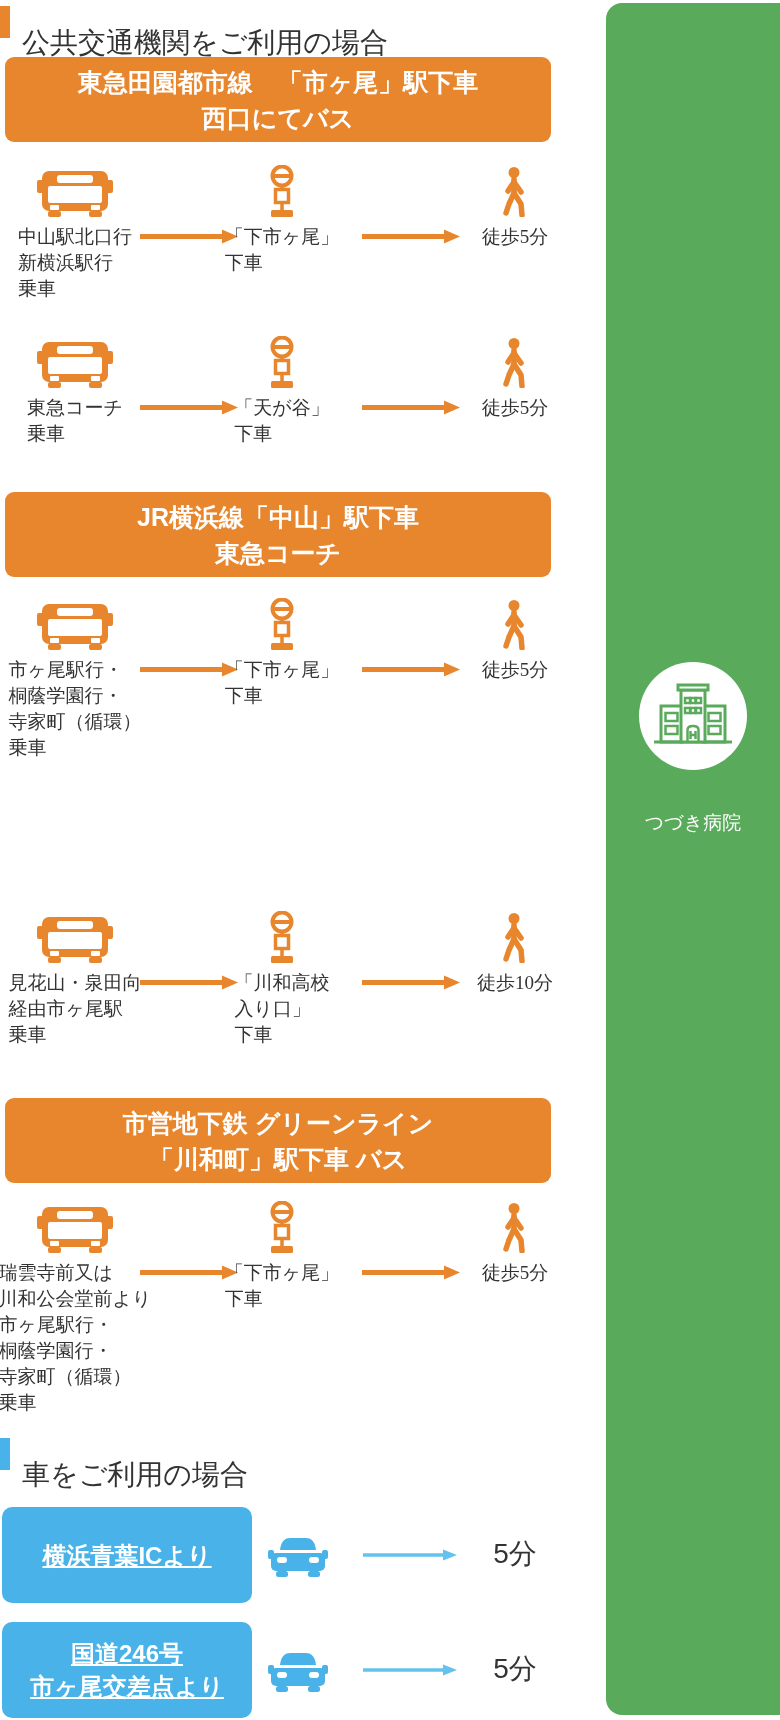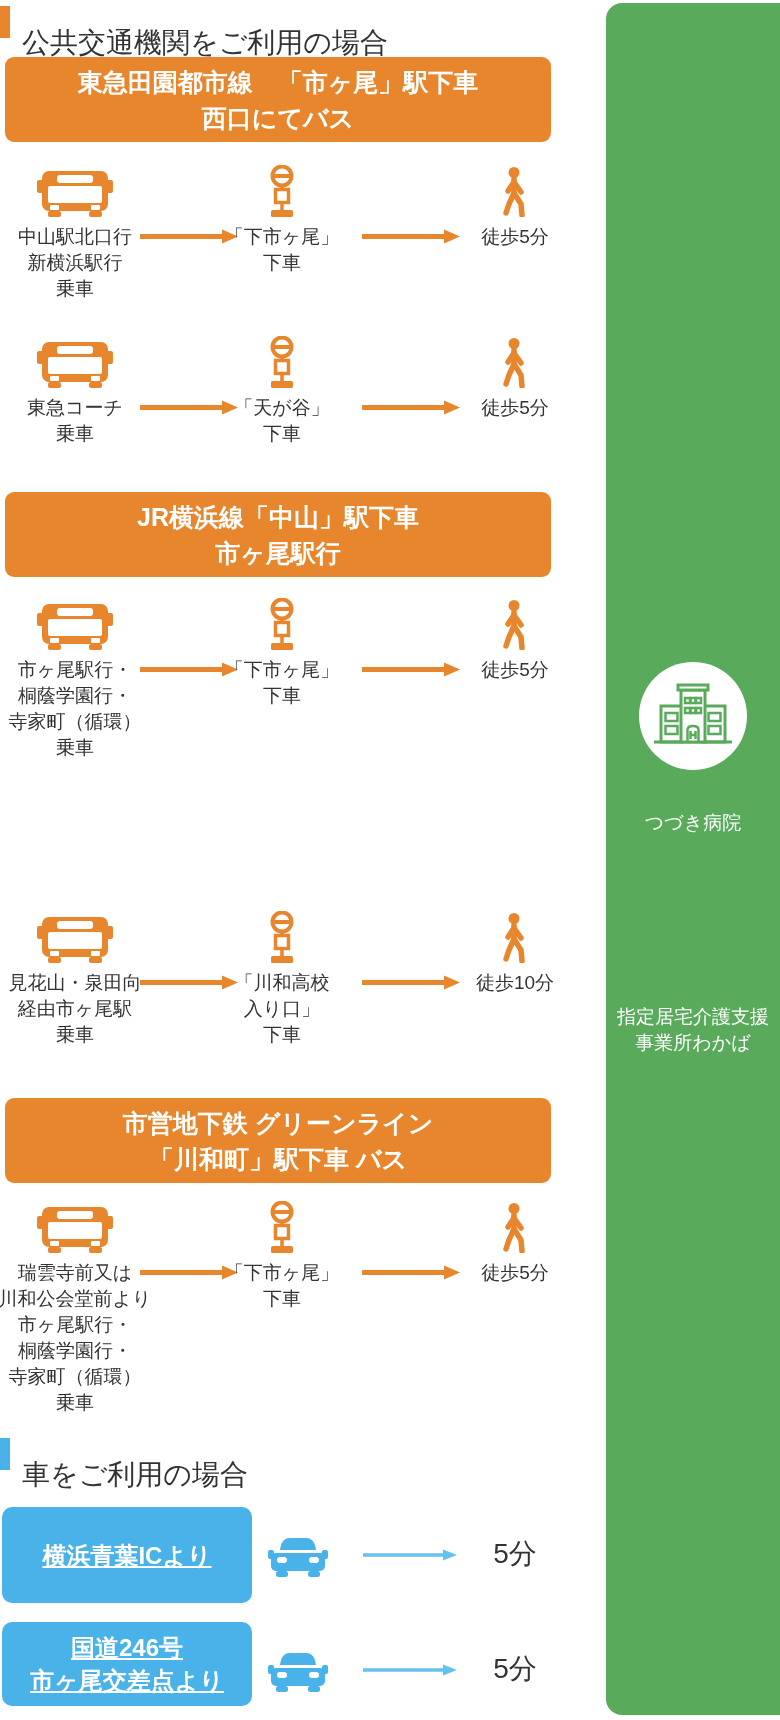--- a/index.html
+++ b/index.html
@@ -27,21 +27,21 @@
     border-radius:9px;display:flex;align-items:center;justify-content:center;
     color:#fff;font-size:25px;font-weight:bold;line-height:36px;text-align:center;white-space:pre-line;
   }
   
   .flow-row{position:absolute;left:0;width:556px;}
   .col{position:absolute;top:0;display:flex;flex-direction:column;align-items:center;}
   .col-board{left:-5px;width:160px;}
   .col-alight{left:202px;width:160px;}
   .col-walk{left:445px;width:140px;}
   .icon-box{height:52px;display:flex;align-items:flex-end;justify-content:center;}
-  .flow-label{margin-top:7px;font-size:19px;line-height:26px;text-align:center;white-space:pre-line;color:var(--text);}
+  .flow-label{margin-top:7px;font-size:19px;line-height:26px;white-space:pre-line;color:var(--text);font-family:Liberation Serif, serif;}
   .arrow{position:absolute;top:64px;}
   .arrow-a{left:140px;}
   .arrow-b{left:362px;}
   
   .f{fill:var(--orange);}
   .w{fill:#ffffff;}
   .s{stroke:var(--orange);fill:none;}
   .sw{stroke:var(--orange);fill:#ffffff;}
   .st{stroke:var(--orange);fill:none;stroke-width:5.5;stroke-linecap:round;stroke-linejoin:round;}
   .al{stroke:var(--orange);stroke-width:5;}
@@ -221,21 +221,21 @@
       <div class="icon-box">
           <svg width="34" height="50" viewBox="0 0 34 50">
             <use href="#ic-walk"></use>
           </svg>
         </div>
       <div class="flow-label">徒歩5分</div>
     </div>
   </div>
 
   <div class="group-header" style="top:492px">JR横浜線「中山」駅下車
-市ヶ尾駅行</div>
+東急コーチ</div>
 
   <div class="flow-row" style="top:598px">
     <div class="col col-board">
       <div class="icon-box">
           <svg width="76" height="46" viewBox="0 0 76 46">
             <use href="#ic-bus"></use>
           </svg>
         </div>
       <div class="flow-label">市ヶ尾駅行・
 桐蔭学園行・
@@ -354,34 +354,32 @@
 
   <div class="car-origin-box" style="top:1507px;height:96px">横浜青葉ICより</div>
   <div class="car-icon" style="top:1535px"><svg width="60" height="42" viewBox="0 0 60 42">
         <use href="#ic-car"></use>
       </svg></div>
   <div class="car-arrow" style="top:1547px"><svg width="94" height="12" viewBox="0 0 94 12">
         <use href="#ic-arrow-b"></use>
       </svg></div>
   <div class="car-duration" style="top:1541px">5分</div>
 
-  <div class="car-origin-box" style="top:1622px;height:84px">国道246号
+  <div class="car-origin-box" style="top:1622px;height:96px">国道246号
 市ヶ尾交差点より</div>
   <div class="car-icon" style="top:1650px"><svg width="60" height="42" viewBox="0 0 60 42">
         <use href="#ic-car"></use>
       </svg></div>
   <div class="car-arrow" style="top:1662px"><svg width="94" height="12" viewBox="0 0 94 12">
         <use href="#ic-arrow-b"></use>
       </svg></div>
   <div class="car-duration" style="top:1656px">5分</div>
 
   <div class="dest-panel">
     <div class="dest-circle">
       <span><svg width="84" height="66" viewBox="0 0 84 66">
             <use href="#ic-hospital"></use>
           </svg></span>
     </div>
     <div class="facility" style="top:807px">つづき病院</div>
-    <div class="facility" style="top:1001px">指定居宅介護支援
-事業所わかば</div>
   </div>
 
 </div>
 
 </body></html>

